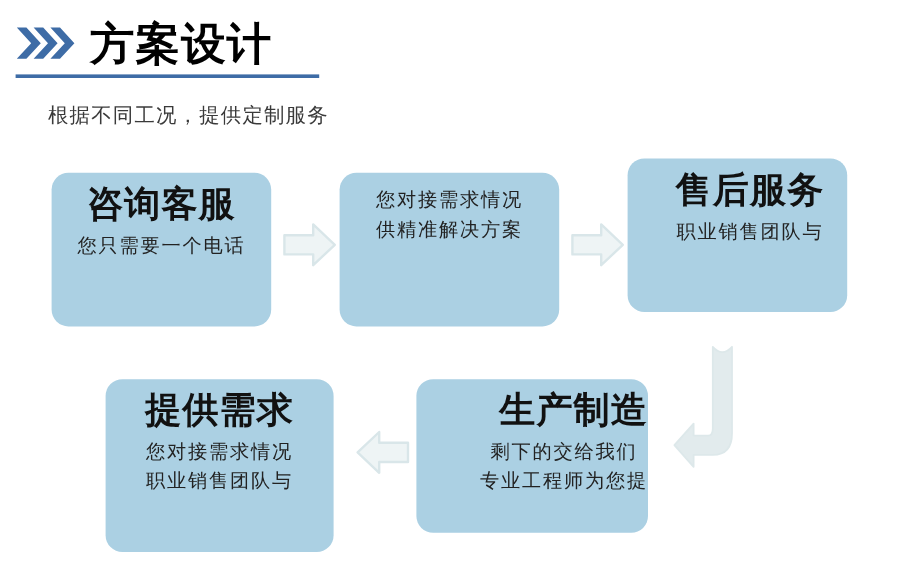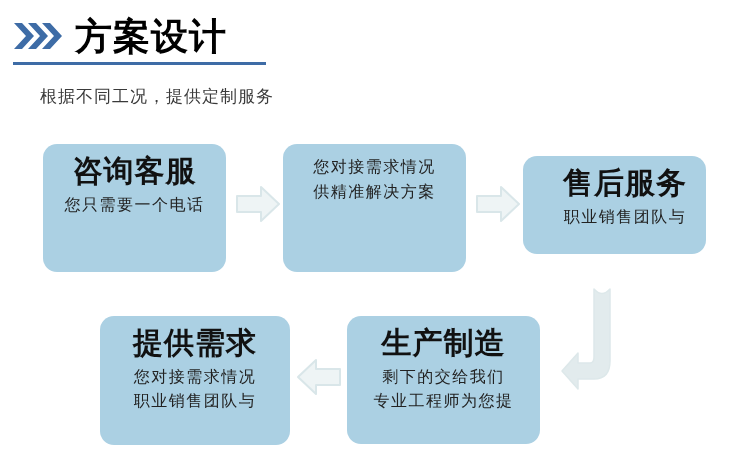--- a/index.html
+++ b/index.html
@@ -96,24 +96,24 @@
     white-space: nowrap;
     font-family: "DejaVu Serif", "Liberation Serif", serif;
   }
   .card-desc .dl {
     display: block;
   }
 
   
   #card-1 { left: 43px;  top: 144px; width: 183px; height: 128px; }
   #card-2 { left: 283px; top: 144px; width: 183px; height: 128px; }
-  #card-3 { left: 523px; top: 156px; width: 183px; height: 98px; padding-left: 21px; }
-  
-  #card-4 { left: 100px; top: 316px; width: 190px; height: 129px; }
-  #card-5 { left: 347px; top: 316px; width: 193px; height: 128px; }
+  #card-3 { left: 523px; top: 132px; width: 183px; height: 128px; padding-left: 21px; }
+  
+  #card-4 { left: 88px; top: 316px; width: 190px; height: 144px; }
+  #card-5 { left: 347px; top: 316px; width: 193px; height: 128px; align-items: flex-end; }
 
   
   .arrow {
     position: absolute;
   }
   #arrow-1 { left: 234px; top: 180px; width: 48px; height: 48px; }
   #arrow-2 { left: 474px; top: 180px; width: 48px; height: 48px; }
   #arrow-3 { left: 295px; top: 353px; width: 48px; height: 48px; }
   #arrow-bend { left: 560px; top: 285px; width: 120px; height: 135px; }
 </style>

